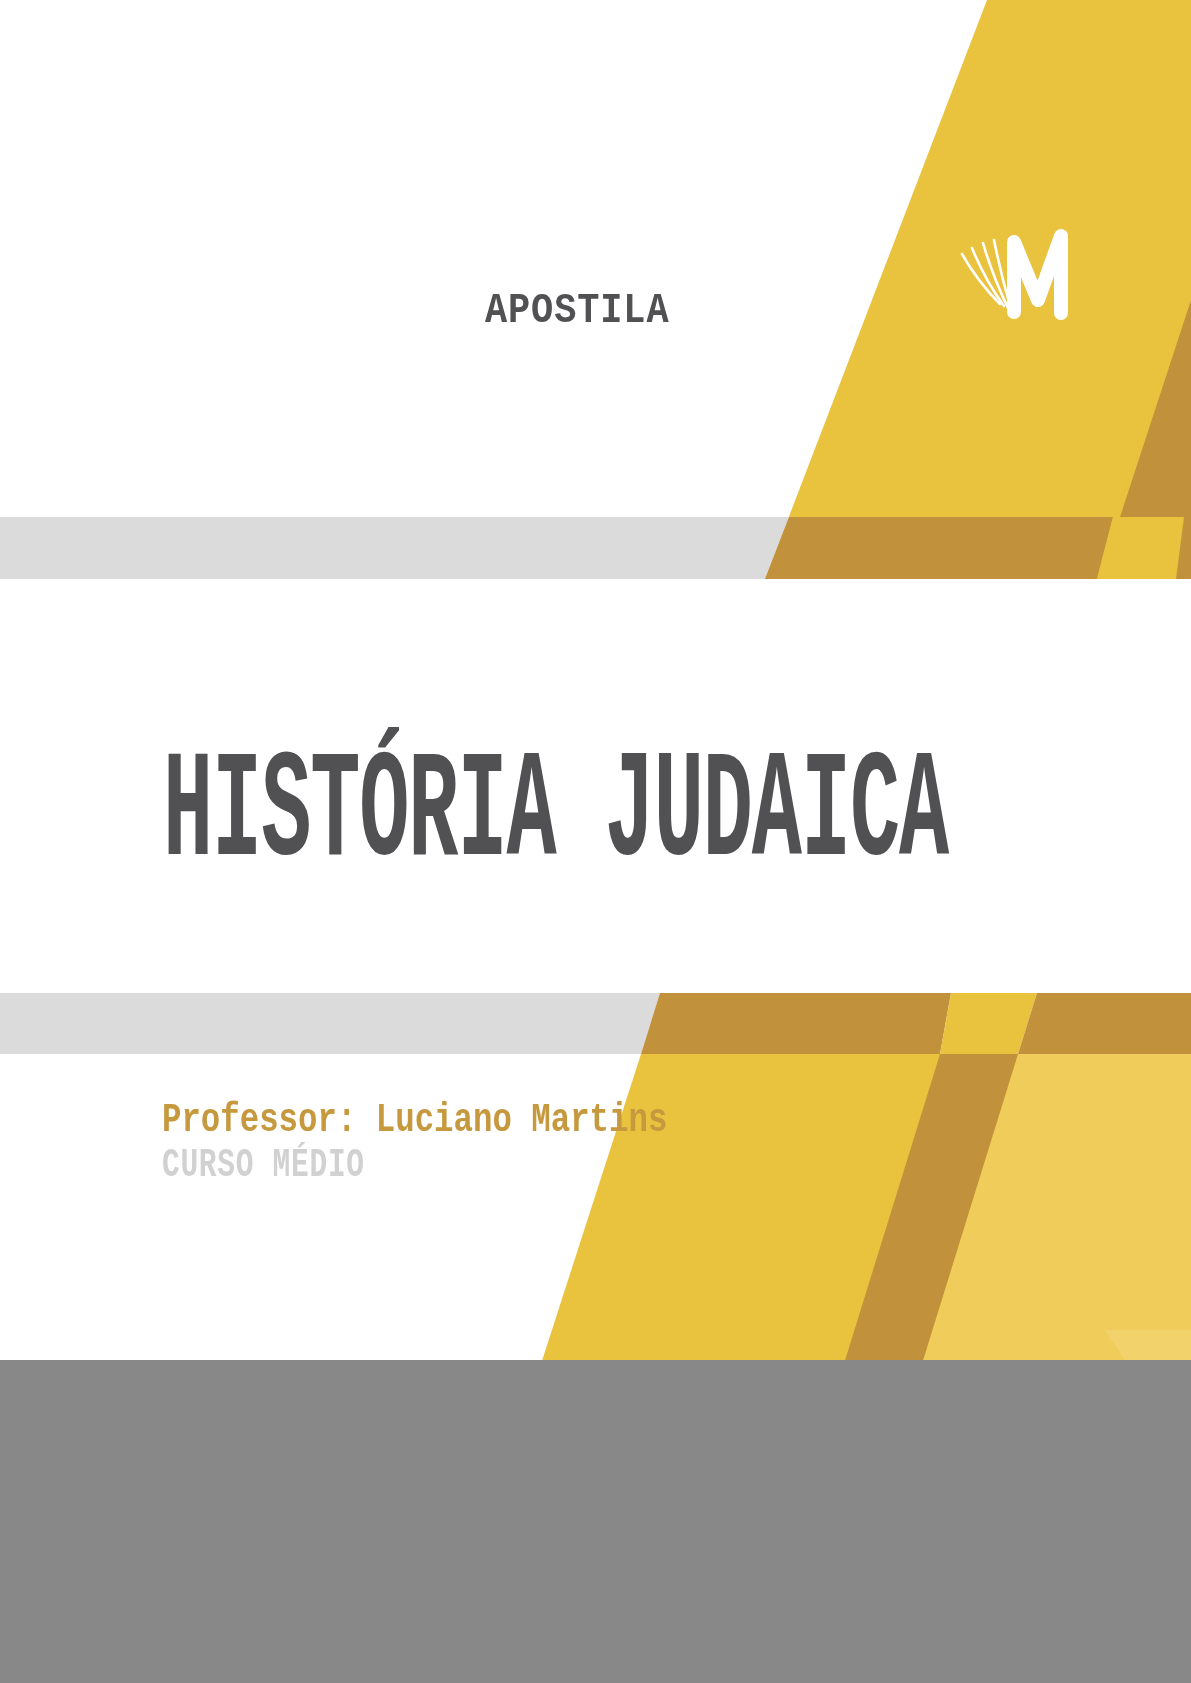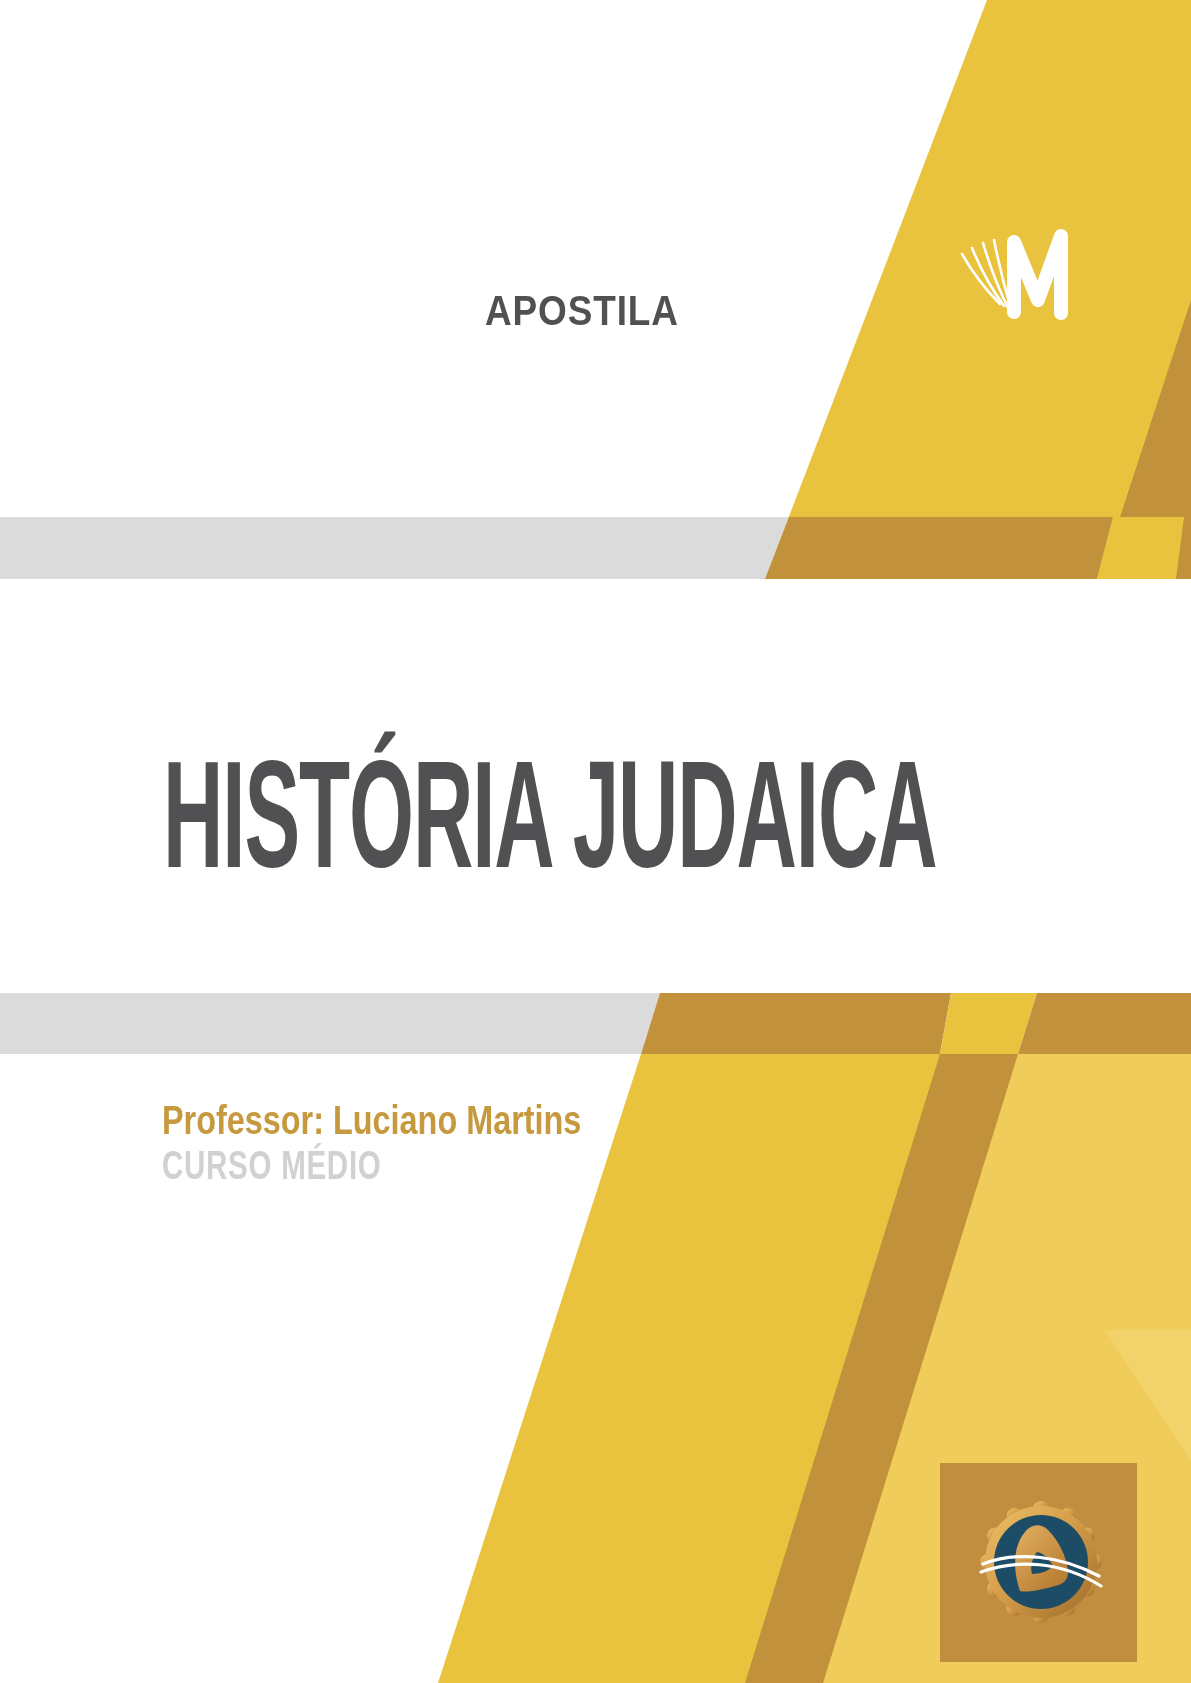--- a/index.html
+++ b/index.html
@@ -1,22 +1,22 @@
 <!DOCTYPE html>
 <html><head>
 <meta charset="utf-8">
 <style>
   html,body{margin:0;padding:0;background:#888;}
   .page{
     position:relative;
-    width:1191px;height:1683px;
+    width:1191px;height:1360px;
     background:#ffffff;
     overflow:hidden;
     margin:0 auto;
-    font-family:Liberation Sans, sans-serif;
+    font-family:Liberation Mono, monospace;
   }
   .bg{position:absolute;left:0;top:0;width:1191px;height:1683px;display:block;}
   .kicker{
     position:absolute;left:485px;top:290px;
     font-size:42px;font-weight:bold;line-height:42px;
     letter-spacing:1px;white-space:nowrap;
     transform:scaleX(0.88);transform-origin:left top;
   }
   .title{
     position:absolute;left:163px;top:738px;margin:0;

